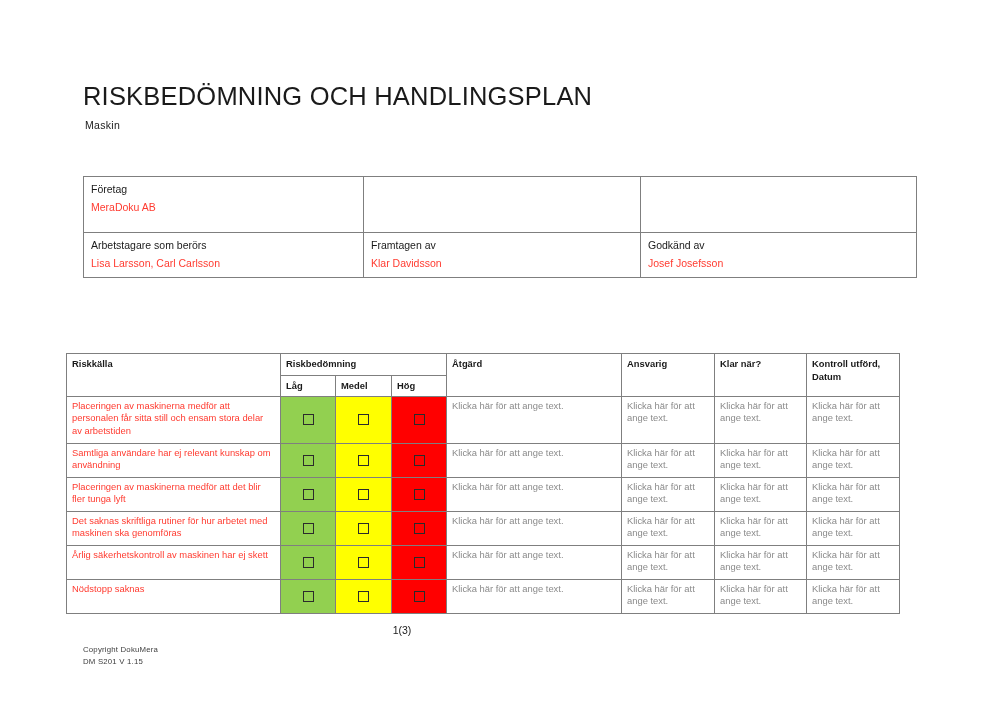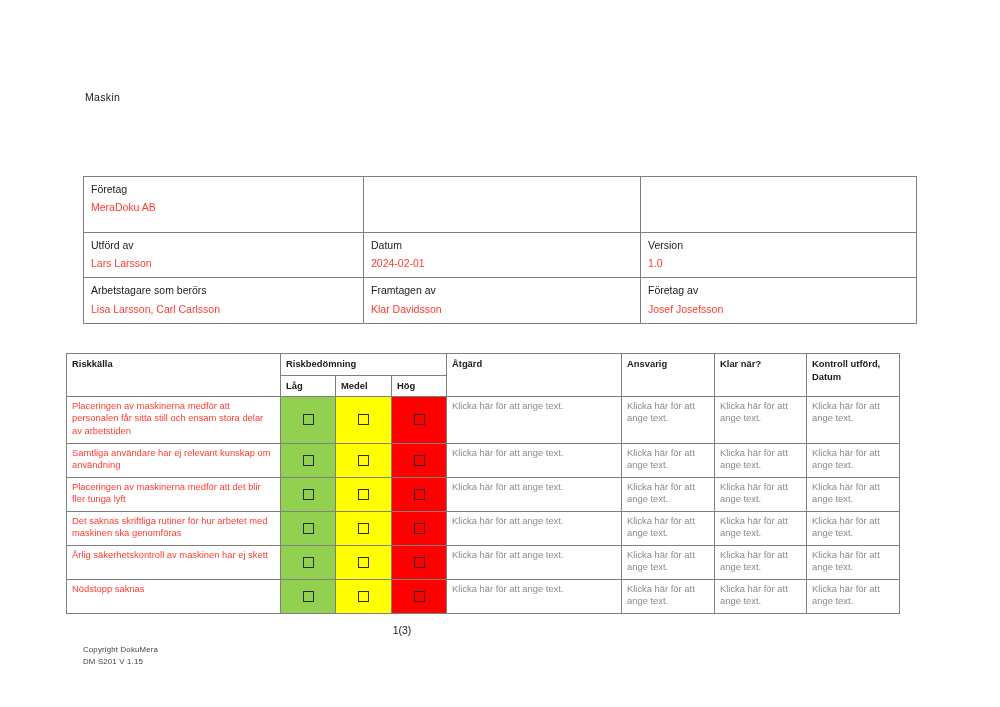--- a/index.html
+++ b/index.html
@@ -153,20 +153,21 @@
     color: #3d3d3d;
     letter-spacing: 0.2px;
   }
 </style>
 </head>
 <body>
 
 <div class="page">
 
   <div class="title-block">
+    <h1 class="doc-title">RISKBEDÖMNING OCH HANDLINGSPLAN</h1>
     <div class="doc-subtitle">Maskin</div>
   </div>
 
   <table class="info-table">
     <colgroup>
       <col style="width:280px">
         <col style="width:277px">
         <col style="width:276px">
     </colgroup>
     <tbody>
@@ -179,43 +180,29 @@
           <span class="lbl"></span>
           <span class="val"></span>
         </td>
         <td>
           <span class="lbl"></span>
           <span class="val"></span>
         </td>
       </tr>
       <tr class="row-std">
         <td>
-          <span class="lbl">Utförd av</span>
-          <span class="val">Lars Larsson</span>
-        </td>
-        <td>
-          <span class="lbl">Datum</span>
-          <span class="val">2024-02-01</span>
-        </td>
-        <td>
-          <span class="lbl">Version</span>
-          <span class="val">1.0</span>
-        </td>
-      </tr>
-      <tr class="row-std">
-        <td>
           <span class="lbl">Arbetstagare som berörs</span>
           <span class="val">Lisa Larsson, Carl Carlsson</span>
         </td>
         <td>
           <span class="lbl">Framtagen av</span>
           <span class="val">Klar Davidsson</span>
         </td>
         <td>
-          <span class="lbl">Företag av</span>
+          <span class="lbl">Godkänd av</span>
           <span class="val">Josef Josefsson</span>
         </td>
       </tr>
     </tbody>
   </table>
 
   <table class="risk-table">
     <colgroup>
       <col style="width:214px">
       <col style="width:55px">

